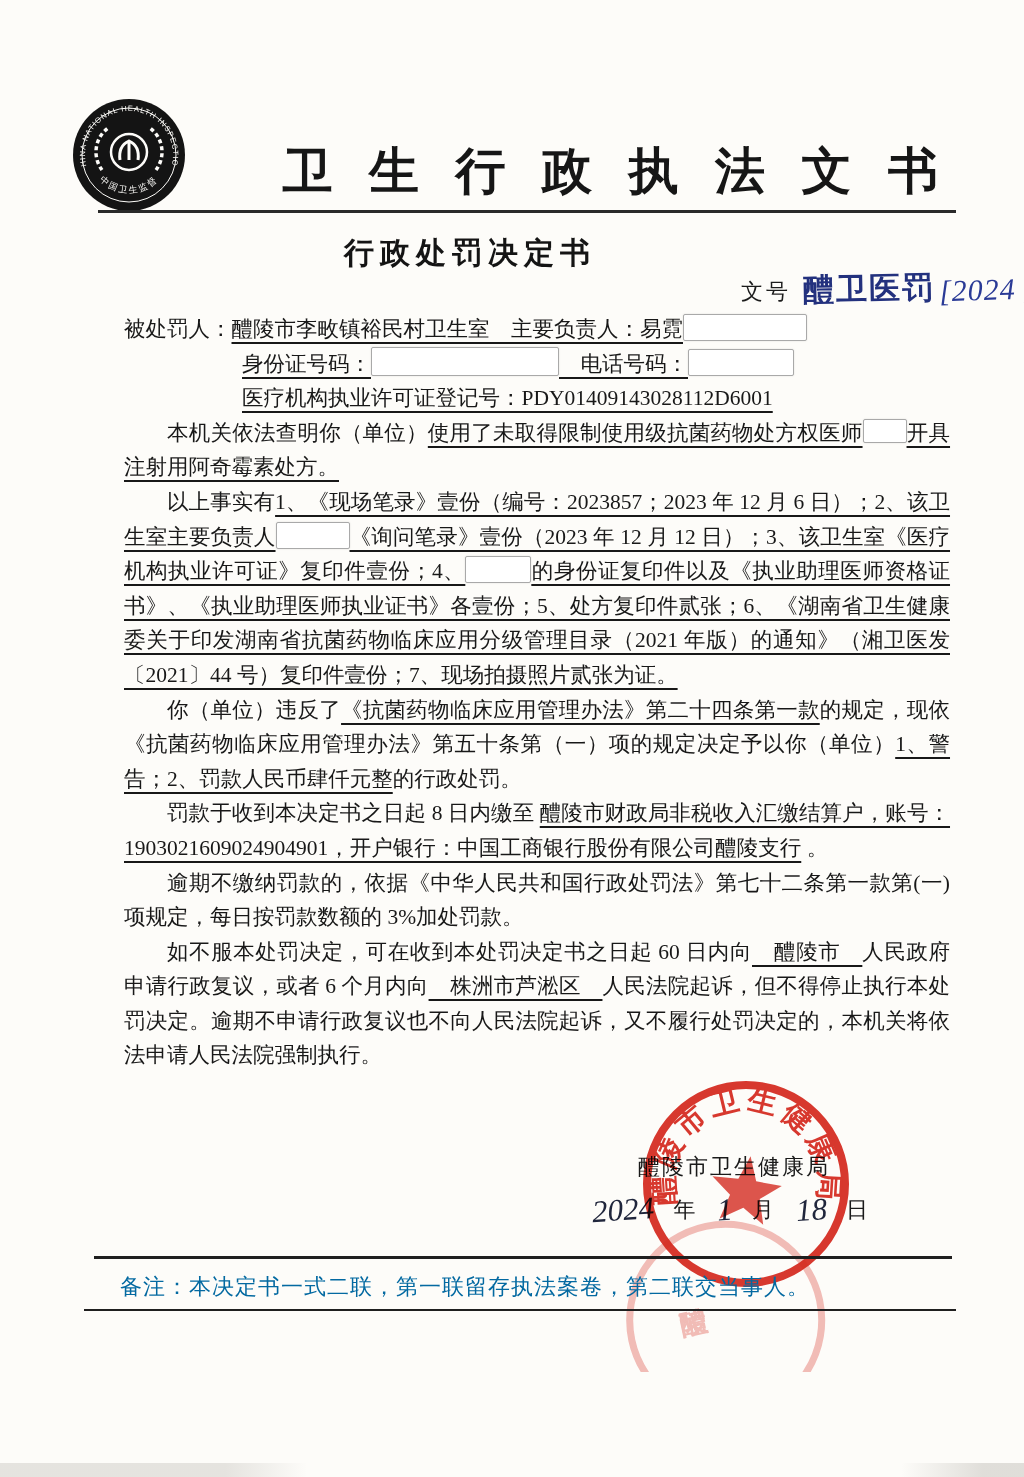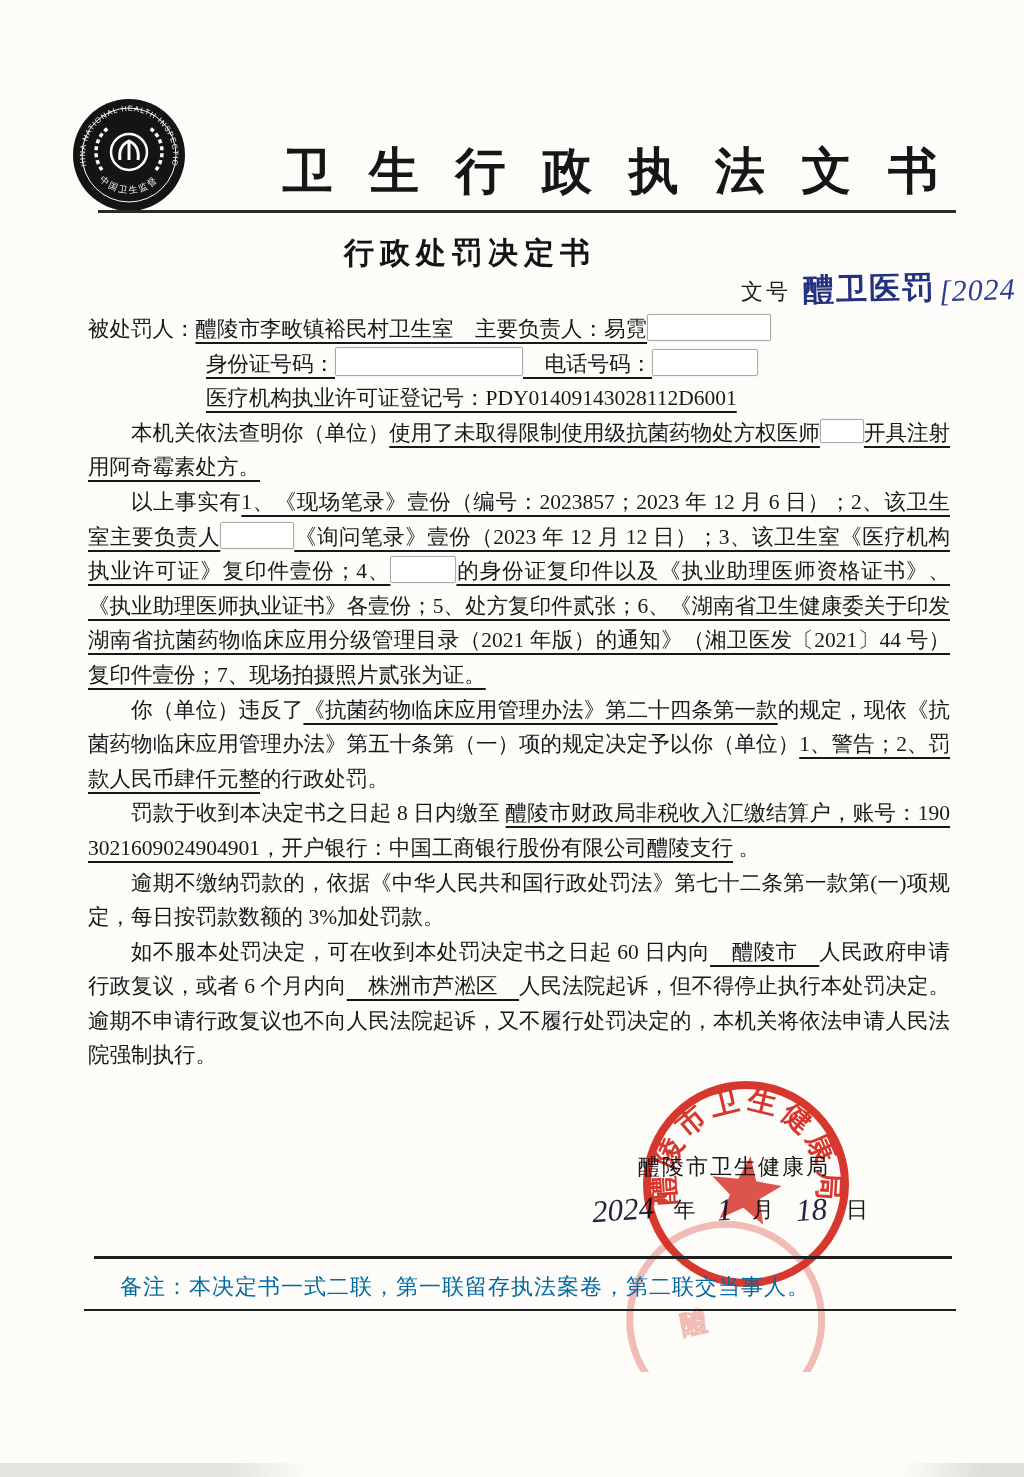--- a/index.html
+++ b/index.html
@@ -31,21 +31,21 @@
   .docnum .hand {
     display:inline-block; font-size:30px; font-style:italic; color:#2a3a96;
     transform:rotate(-2deg); letter-spacing:1px;
   }
   
   .bodytext {
     position:absolute; left:88px; top:312px; width:862px;
     font-size:21.5px; line-height:34.6px; text-align:justify;
     word-break:break-all; color:#181818;
   }
-  .para { text-indent:2em; }
+  .para { text-indent:2em;margin-left:36px; }
   .noindent { text-indent:0; }
   .cont { padding-left:118px; }
   .ul { text-decoration:underline; text-underline-offset:6px; text-decoration-thickness:1.5px; }
   .redact {
     display:inline-block; background:#ffffff; border:1.5px solid #a9a9a9;
     border-radius:2px; vertical-align:-5px; box-shadow:0 0 2px rgba(0,0,0,.12);
   }
   .bx-name1 { width:124px; height:27px; }
   .bx-id    { width:188px; height:29px; }
   .bx-phone { width:106px; height:27px; }

